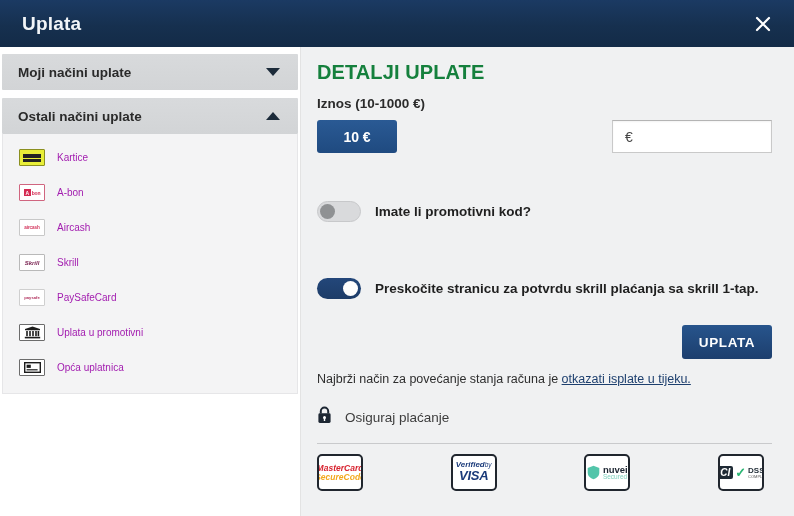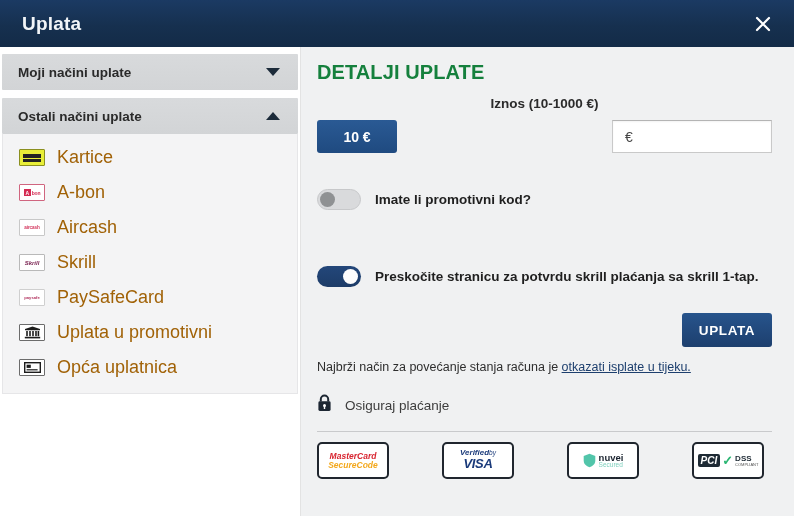--- a/index.html
+++ b/index.html
@@ -55,21 +55,21 @@
   .method-list {
     background: #f4f4f5;
     border: 1px solid #e6e6e8; border-top: none;
     margin: 0 2px;
     padding: 6px 0 8px 0;
   }
   .method-item {
     height: 35px; display: flex; align-items: center; gap: 12px;
     padding: 0 0 0 16px; cursor: pointer;
   }
-  .method-label { font-size: 18px; color: #a16207; }
+  .method-label { font-size: 10px; color: #a21caf; }
 
   .m-icon {
     width: 26px; height: 17px; flex: 0 0 26px;
     border: 1px solid #9a9a9a; background: #fff;
     display: flex; align-items: center; justify-content: center;
     overflow: hidden; border-radius: 1px;
   }
   .m-icon.kartice { background: #e8ee38; border-color: #8b8f20; flex-direction: column; gap: 1px; }
   .k-bar1 { width: 18px; height: 4px; background: #232323; }
   .k-bar2 { width: 18px; height: 3px; background: #232323; }
@@ -88,21 +88,21 @@
   
   .main {
     flex: 1 1 auto; background: #f0f1f2;
     padding: 14px 22px 0 16px;
     display: flex; flex-direction: column; min-width: 0;
   }
   .panel-title {
     font-size: 20px; font-weight: bold; color: #15803d; letter-spacing: .1px;
     margin-bottom: 12px;
   }
-  .amount-label { font-size: 13.5px; font-weight: bold; color: #2b2b2b; margin-bottom: 9px; text-align: center; }
+  .amount-label { font-size: 13.5px; font-weight: bold; color: #2b2b2b; margin-bottom: 9px; }
 
   .amount-row { display: flex; align-items: flex-start; justify-content: space-between; }
   .preset-btn {
     width: 80px; height: 33px;
     background: linear-gradient(180deg, #2a5a94 0%, #1f4a80 100%);
     color: #fff; font-size: 14px; font-weight: bold;
     display: flex; align-items: center; justify-content: center;
     border: none; border-radius: 3px; cursor: pointer;
   }
   .amount-input-wrap {
@@ -112,21 +112,21 @@
     box-shadow: inset 0 1px 2px rgba(0,0,0,.05);
   }
   .amount-input {
     flex: 1 1 auto; border: none; outline: none; background: transparent;
     font-family: "Liberation Sans", sans-serif; font-size: 14px; color: #333;
     min-width: 0;
   }
   .currency { font-size: 14px; color: #444; }
 
   .toggle-row { display: flex; align-items: center; gap: 14px; }
-  .toggle-row.promo { margin-top: 36px; }
+  .toggle-row.promo { margin-top: 48px; }
   .toggle-row.skip { margin-top: 56px; }
   .switch {
     width: 44px; height: 21px; border-radius: 11px; position: relative;
     flex: 0 0 44px; cursor: pointer;
   }
   .switch.off { background: #d9dadc; border: 1px solid #c7c8ca; }
   .switch.off .knob {
     position: absolute; left: 2px; top: 2px; width: 15px; height: 15px;
     border-radius: 50%; background: #8f9193;
   }
@@ -151,21 +151,21 @@
 
   .secure-row { margin-top: 20px; display: flex; align-items: center; gap: 13px; }
   .secure-text { font-size: 13.5px; color: #3d3d3d; }
 
   .badges-sep { margin-top: 15px; border-top: 1px solid #c9cacc; }
   .badges {
     margin-top: 10px; display: flex; align-items: center; justify-content: space-between;
     padding-right: 8px;
   }
   .badge {
-    width: 72px; height: 37px; background: #fff;
+    width: 46px; height: 37px; background: #fff;
     border: 2px solid #20262e; border-radius: 5px;
     display: flex; flex-direction: column; align-items: center; justify-content: center;
     overflow: hidden;
   }
   .mc-1 { font-size: 8.5px; font-weight: bold; font-style: italic; line-height: 1.05; }
   .mc-1 .mc-master { color: #d8232f; }
   .mc-2 { font-size: 8.5px; font-weight: bold; font-style: italic; color: #f3a81c; line-height: 1.05; }
   .visa-1 { font-size: 8px; font-style: italic; color: #1a3a7a; font-weight: bold; line-height: 1; }
   .visa-1 .by { font-size: 6.5px; font-weight: normal; }
   .visa-2 { font-size: 13px; font-style: italic; font-weight: bold; color: #1a3a7a; line-height: 1.1; letter-spacing: -.3px; }

